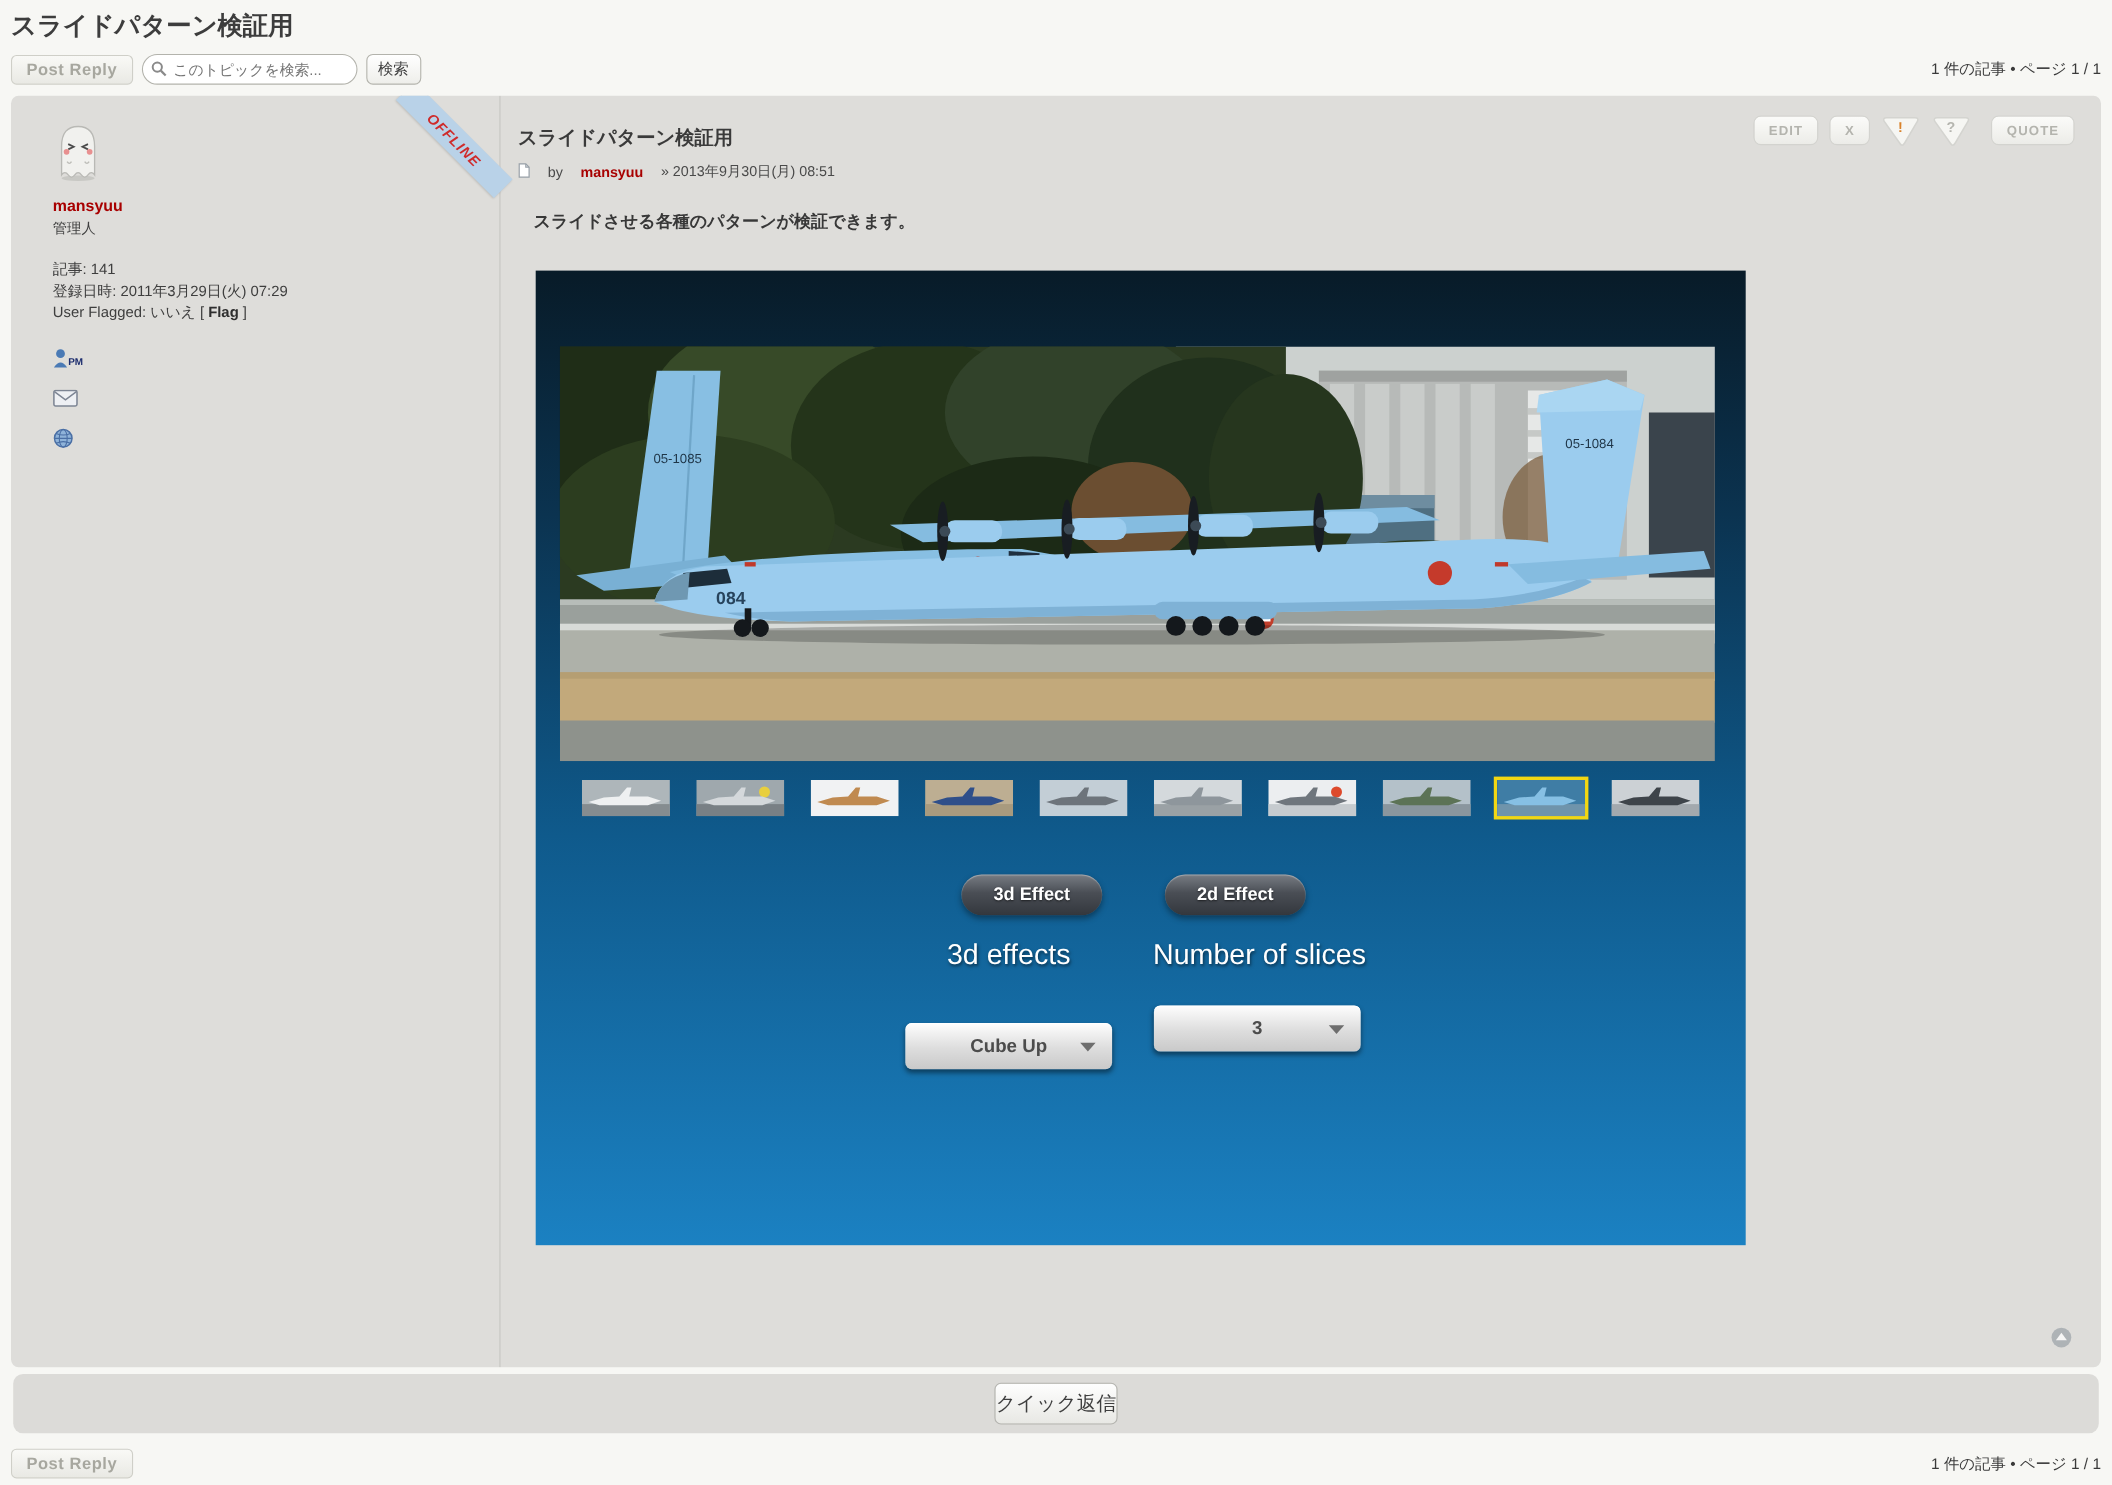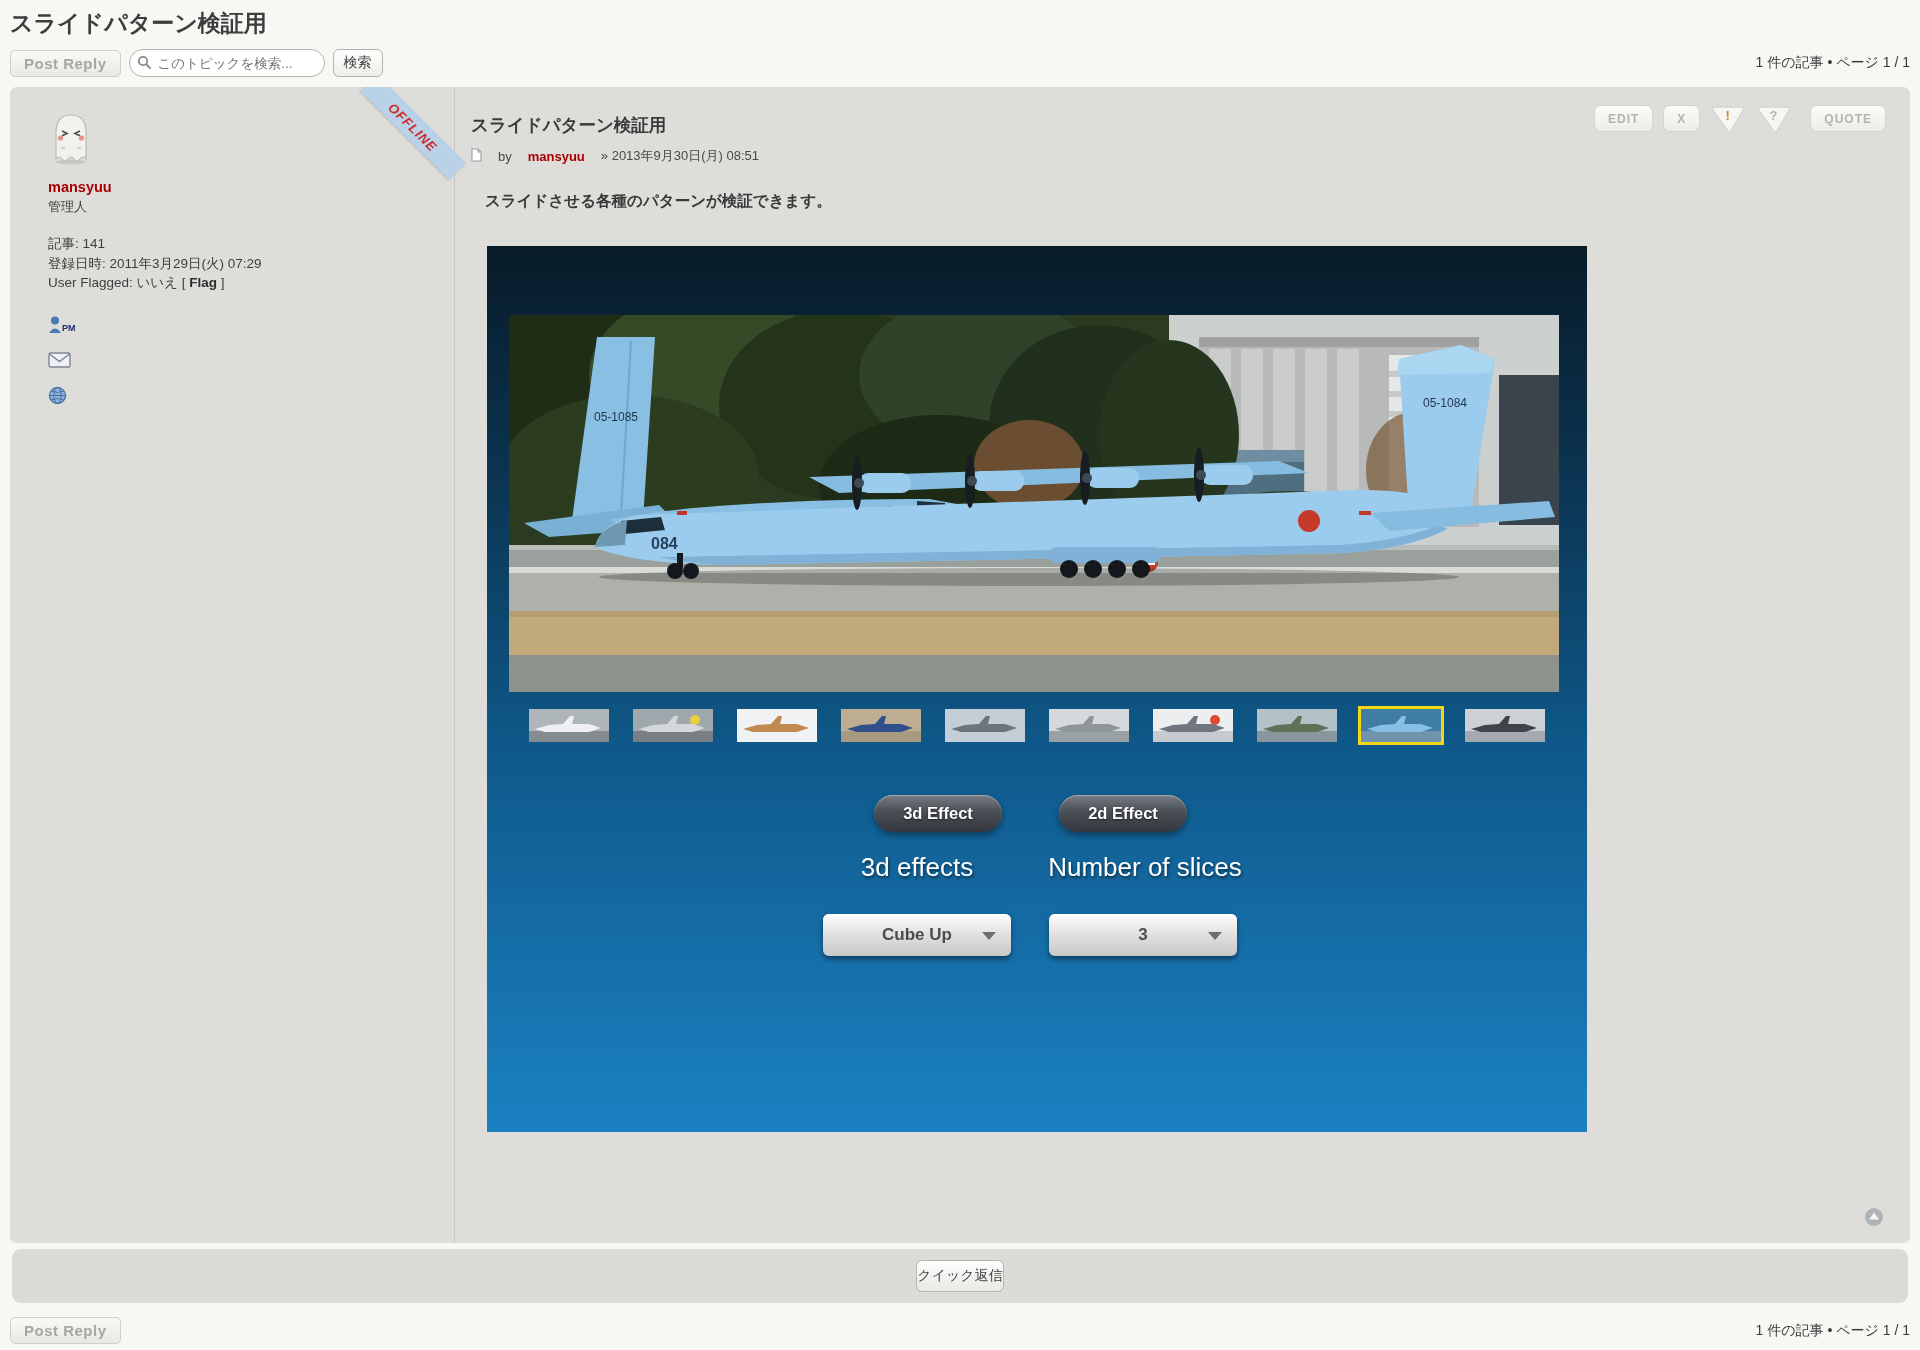--- a/index.html
+++ b/index.html
@@ -99,41 +99,41 @@
   }
   .fx-label.l3d { left: 430px; }
   .fx-label.lslices { left: 658px; }
   .dropdown {
     position: absolute; top: 668px; width: 188px; height: 42px; border-radius: 6px; cursor: pointer;
     background: linear-gradient(#fefefe, #dddddd 55%, #c9c9c9);
     box-shadow: 0 3px 5px rgba(0,0,0,.45), inset 0 1px 0 #fff;
     display: flex; align-items: center; justify-content: center;
     color: #4c4c4c; font-size: 17px; font-weight: 600;
   }
-  .dropdown.dd1 { left: 336px; }
+  .dropdown.dd1 { left: 336px; margin-top: 16px; }
   .dropdown.dd2 { left: 562px; }
   .dropdown .caret {
     position: absolute; right: 15px; top: 18px; width: 0; height: 0;
     border-left: 7px solid transparent; border-right: 7px solid transparent; border-top: 8px solid #6e6e6e;
   }
   
   .signature { margin: 36px 0 0 16px; border-top: 1px solid #c8c8c4; padding-top: 8px; font-size: 13.5px; }
   .sig-heading { color: #3c3c3c; }
   .sig-row { display: flex; margin-top: 5px; margin-left: 14px; }
   .sig-label { color: #bc4a44; width: 182px; flex: none; }
   .sig-url { color: #3a3a3a; font-weight: 600; text-decoration: underline; cursor: pointer; }
   .scroll-top { position: absolute; right: 26px; bottom: 12px; cursor: pointer; opacity: .75; }
   
   .quick-band {
     margin: 6px 12px 0 12px; height: 54px; border-radius: 9px; background: #dcdbd8;
     display: flex; align-items: center; justify-content: center;
   }
   .quick-btn {
     padding: 6px 0; border: 1px solid #b5b5b0; border-radius: 6px;
-    background: linear-gradient(#fefefe, #e8e8e4); font-size: 14px; color: #3f3f3f; cursor: pointer;
+    background: linear-gradient(#fefefe, #e8e8e4); font-size: 18px; color: #3f3f3f; cursor: pointer;
     font-family: Liberation Mono, monospace;
   }
   
   .bottom-bar { margin: 14px 10px 0 10px; display: flex; align-items: center; }
 </style>
 </head>
 <body>
 
 <div class="header">
   <div class="page-title">スライドパターン検証用</div>

